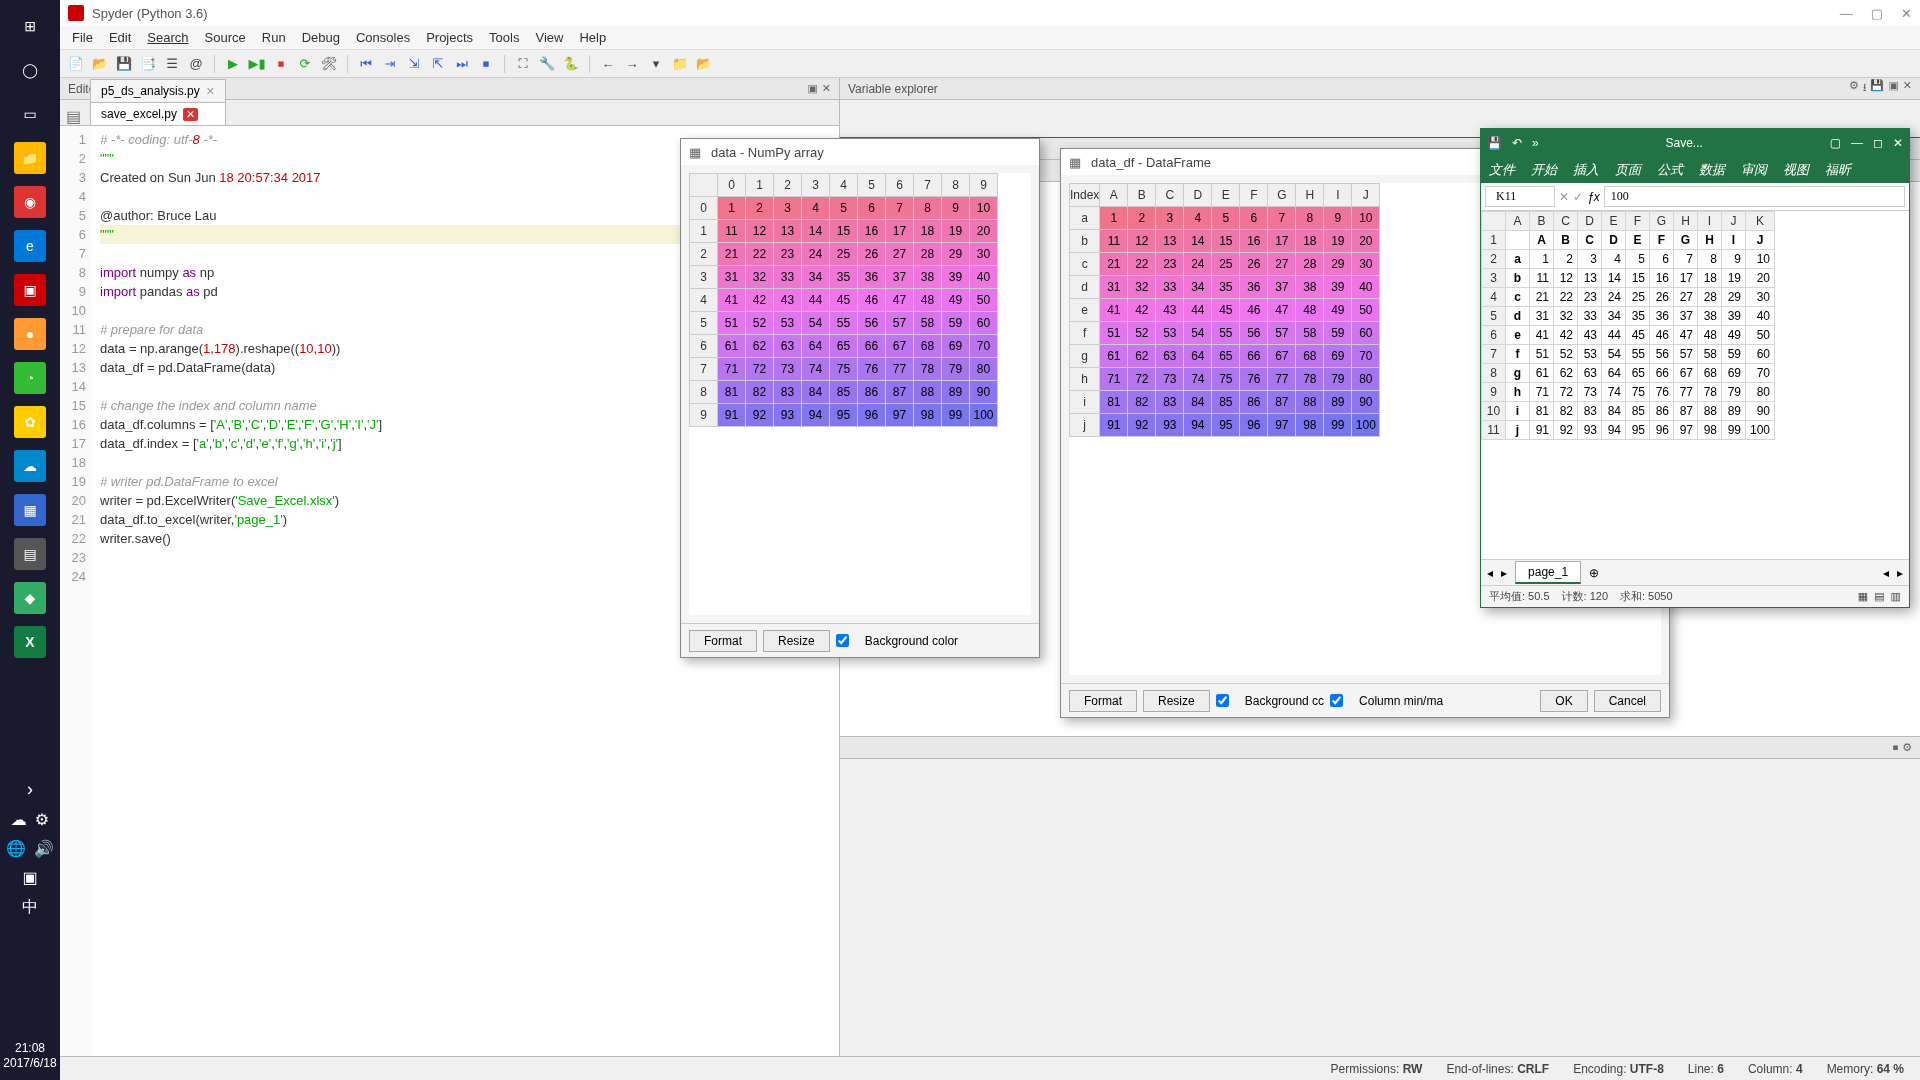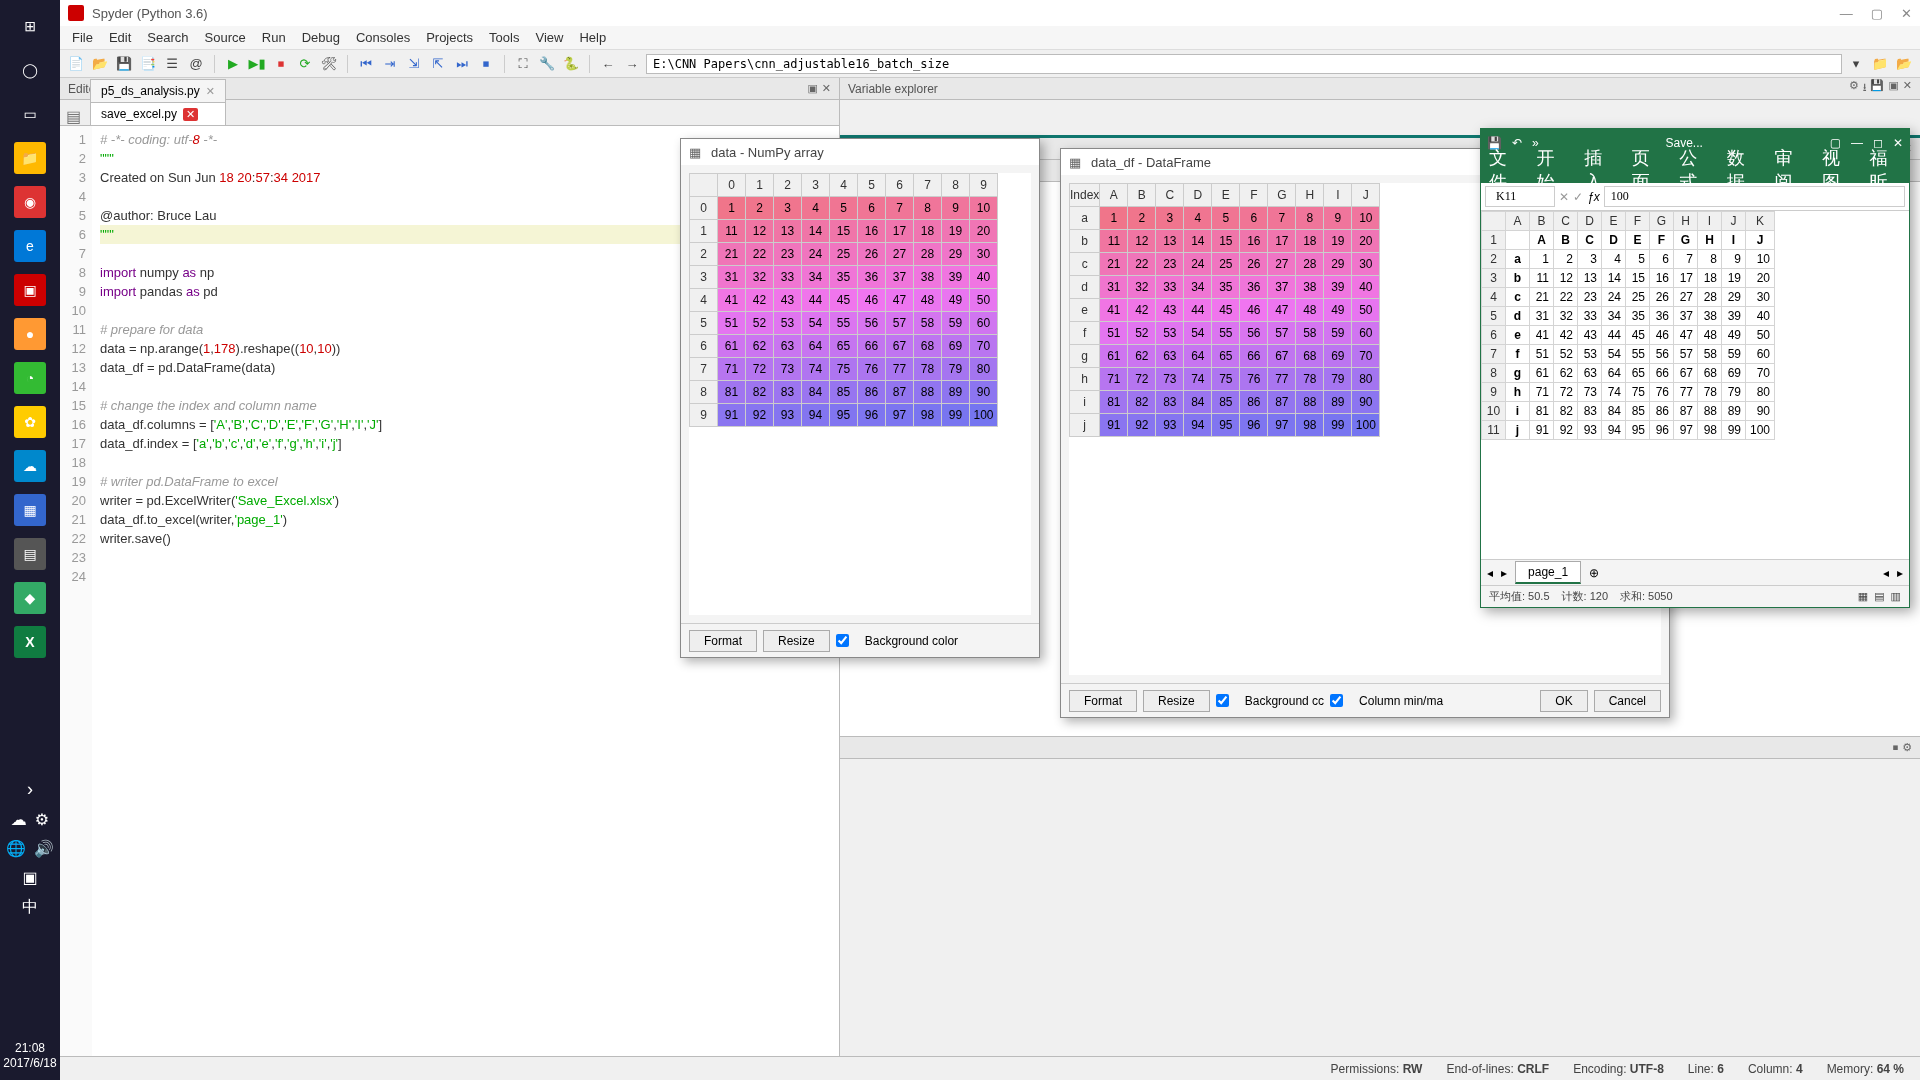--- a/index.html
+++ b/index.html
@@ -38,21 +38,21 @@
 .gutter { width: 32px; text-align: right; color: #999; padding: 4px 6px 4px 0; line-height: 19px; background: #fafafa; white-space: pre; }
 .codebody { flex: 1; padding: 4px 8px; line-height: 19px; white-space: pre; color: #333; }
 .codebody .hl { background: #f5f5d5; display: inline-block; width: 100%; }
 .c-comment { color: #999; font-style: italic; }
 .c-str { color: #0a0; }
 .c-kw2 { color: #708; }
 .c-num { color: #c00; }
 
 
 .right-col { flex: 1; display: flex; flex-direction: column; }
-.varexp { height: 60px; border-bottom: 3px solid #0f766e; }
+.varexp { height: 60px; border-bottom: 1px solid #0f766e; }
 .fileexp { flex: 1; display: flex; flex-direction: column; }
 .fileexp .body { flex: 1; background: #fff; }
 .consolewrap { height: 320px; border-top: 1px solid #bbb; display: flex; flex-direction: column; }
 .console { flex: 1; background: #fff; font-family: Consolas, monospace; font-size: 13px; padding: 6px 10px; color: #333; overflow: hidden; }
 .console .red { color: #c00; }
 .console .blue { color: #00c; font-weight: bold; }
 .console-tabs { height: 24px; background: #eee; display: flex; border-top: 1px solid #bbb; }
 .ctab { padding: 4px 12px; font-size: 12px; border-right: 1px solid #bbb; cursor: pointer; white-space: nowrap; overflow: hidden; text-overflow: ellipsis; }
 .ctab.active { background: #fff; }
 
@@ -70,21 +70,21 @@
 .viewer th { background: #f0f0f0; color: #333; font-weight: normal; }
 .viewer .vfoot { height: 34px; display: flex; align-items: center; gap: 6px; padding: 0 8px; font-size: 12px; border-top: 1px solid #ccc; }
 .viewer .vfoot button { padding: 3px 14px; font-size: 12px; background: #eee; border: 1px solid #aaa; cursor: pointer; }
 .viewer .vfoot label { display: flex; align-items: center; gap: 16px; }
 
 
 .excel { position: absolute; background: #fff; border: 1px solid #217346; box-shadow: 4px 4px 12px rgba(0,0,0,0.35); display: flex; flex-direction: column; font-size: 12px; }
 .excel .xtitle { height: 28px; background: #217346; color: #fff; display: flex; align-items: center; padding: 0 6px; gap: 10px; }
 .excel .xtitle .xt-right { margin-left: auto; display: flex; gap: 10px; }
 .excel .xribbon { height: 26px; background: #217346; color: #fff; display: flex; align-items: center; }
-.excel .xribbon .xtab { padding: 4px 8px; cursor: pointer; font-size: 18px; }
+.excel .xribbon .xtab { padding: 4px 8px; cursor: pointer; font-size: 13px; font-style: italic; }
 .excel .xformula { height: 28px; display: flex; align-items: center; border-bottom: 1px solid #ccc; padding: 0 4px; gap: 4px; }
 .excel .xformula .cellref { width: 70px; border: 1px solid #ccc; padding: 2px 10px; font-family: Consolas; }
 .excel .xformula .fxbox { flex: 1; border: 1px solid #ccc; padding: 2px 6px; font-family: Consolas; }
 .excel .xgrid { flex: 1; overflow: auto; }
 .excel table { border-collapse: collapse; font-size: 12px; font-family: Calibri, sans-serif; }
 .excel th, .excel td { border: 1px solid #d4d4d4; text-align: right; padding: 2px 4px; min-width: 24px; height: 18px; }
 .excel th { background: #f0f0f0; text-align: center; font-weight: normal; color: #333; }
 .excel td.bold { font-weight: bold; text-align: center; }
 .excel .xsheet { height: 26px; display: flex; align-items: center; border-top: 1px solid #ccc; padding: 0 6px; gap: 8px; background: #f4f4f4; }
 .excel .xsheet .sheettab { padding: 3px 12px; background: #fff; border: 1px solid #aaa; border-bottom: 2px solid #217346; font-size: 12px; }
@@ -133,21 +133,21 @@
     <span>Spyder (Python 3.6)</span>
     <div class="wbtns">
       <span>—</span>
       <span>▢</span>
       <span>✕</span>
     </div>
   </div>
   <div class="menubar" id="menubar">
       <span style="cursor: pointer;">File</span>
       <span style="cursor: pointer;">Edit</span>
-      <span style="cursor: pointer;">Search</span>
+      <span style="cursor: pointer; text-decoration: underline;">Search</span>
       <span style="cursor: pointer;">Source</span>
       <span style="cursor: pointer;">Run</span>
       <span style="cursor: pointer;">Debug</span>
       <span style="cursor: pointer;">Consoles</span>
       <span style="cursor: pointer;">Projects</span>
       <span style="cursor: pointer;">Tools</span>
       <span style="cursor: pointer;">View</span>
       <span style="cursor: pointer;">Help</span>
     </div>
   <div class="toolbar">
@@ -170,21 +170,20 @@
     <span class="ticon2" style="color:#36c">⇱</span>
     <span class="ticon2" style="color:#36c">⏭</span>
     <span class="ticon2" style="color:#36c">⏹</span>
     <span class="sep"></span>
     <span class="ticon2">⛶</span>
     <span class="ticon2">🔧</span>
     <span class="ticon2">🐍</span>
     <span class="sep"></span>
     <span class="ticon2">←</span>
     <span class="ticon2">→</span>
-    <div class="pathbox">E:\CNN Papers\cnn_adjustable16_batch_size</div>
     <span class="ticon2">▾</span>
     <span class="ticon2">📁</span>
     <span class="ticon2">📂</span>
   </div>
 
   <div class="mainrow">
 
     <div class="editor-pane">
       <div class="pane-title">
         <span>Editor</span>

